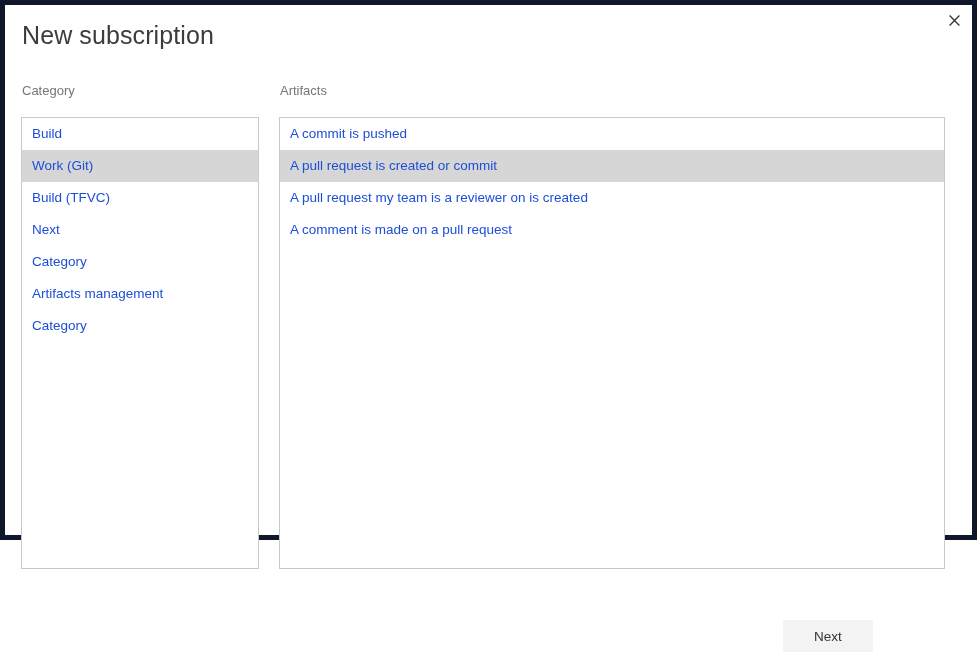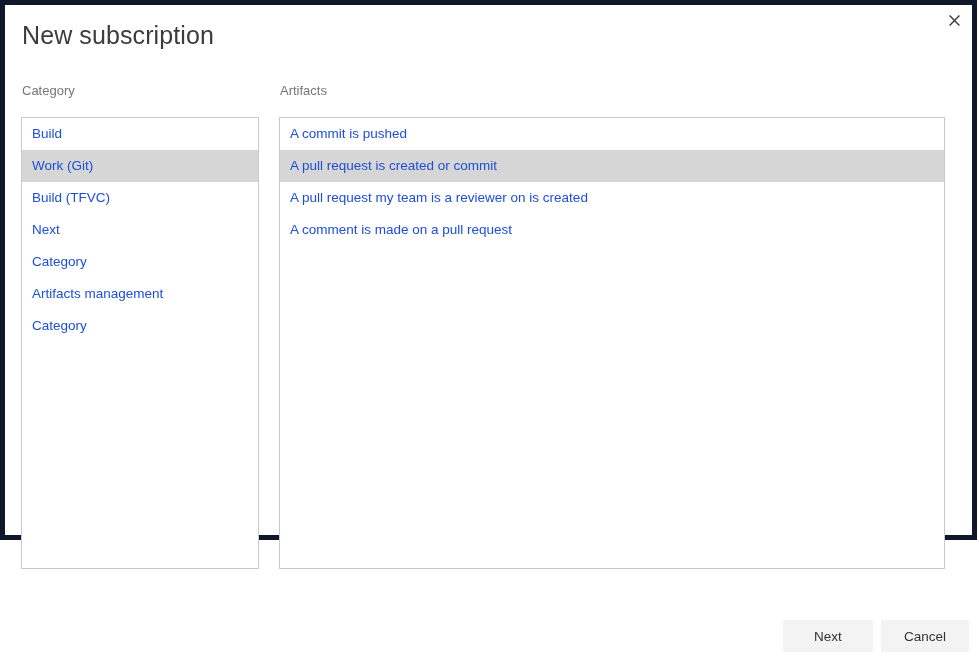--- a/index.html
+++ b/index.html
@@ -158,16 +158,15 @@
 
   <div class="listbox listbox-template" id="template-list">
       <div class="list-row">A commit is pushed</div>
       <div class="list-row selected">A pull request is created or commit</div>
       <div class="list-row">A pull request my team is a reviewer on is created</div>
       <div class="list-row">A comment is made on a pull request</div>
     </div>
 
   <div class="footer-buttons">
     <button class="dialog-button button-next">Next</button>
-    <button class="dialog-button button-cancel">Cancel</button>
   </div>
 
 </div>
 
 </body></html>

